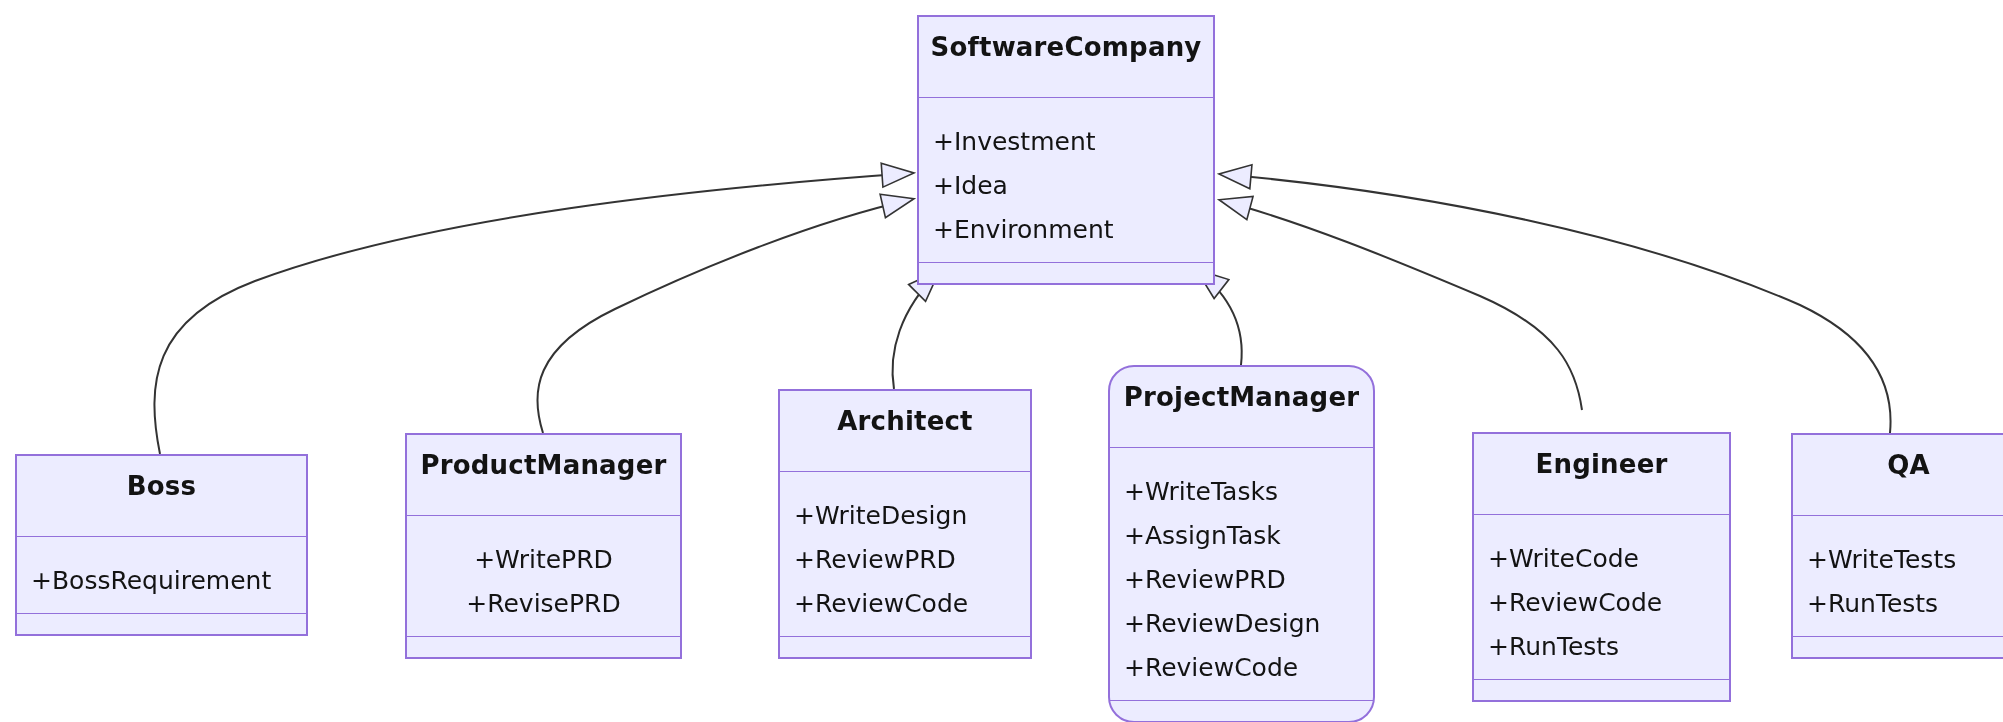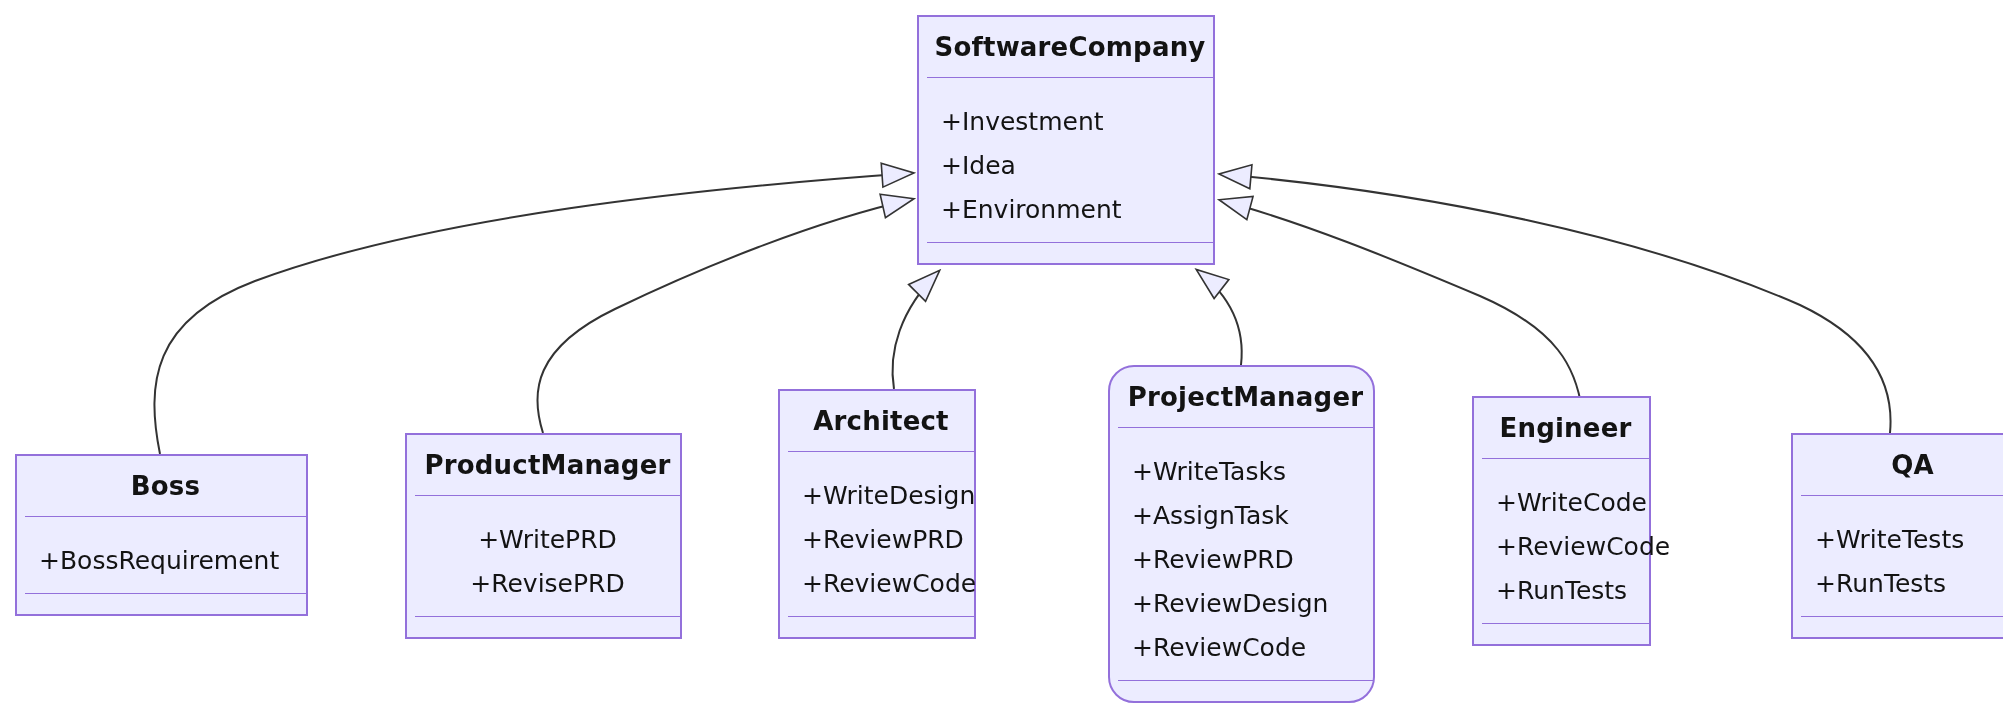--- a/index.html
+++ b/index.html
@@ -20,34 +20,34 @@
   .edge{
     fill:none;
     stroke:var(--edge-color,#333333);
     stroke-width:2;
   }
   .class-box{
     position:absolute;
     background:var(--node-fill,#ECECFF);
     border:2px solid var(--node-border,#9370DB);
     box-sizing:border-box;
-    padding-left:8px;
   }
   .class-title{
     height:60px;
     display:flex;
     align-items:center;
     justify-content:center;
     font-weight:bold;
     font-size:26px;
     letter-spacing:0.2px;
   }
   .class-members{
     border-top:1.5px solid var(--node-border,#9370DB);
     padding:22px 14px 10px 14px;
+    margin-top:20px;
   }
   .member{
     height:44px;
     line-height:44px;
     font-size:25px;
     white-space:nowrap;
   }
   .class-footer{
     border-top:1.5px solid var(--node-border,#9370DB);
     height:20px;
@@ -92,21 +92,21 @@
 
   <div class="class-box" style="left:405px;top:433px;width:277px;text-align:center;">
     <div class="class-title">ProductManager</div>
     <div class="class-members">
       <div class="member">+WritePRD</div>
       <div class="member">+RevisePRD</div>
     </div>
     <div class="class-footer"></div>
   </div>
 
-  <div class="class-box" style="left:778px;top:389px;width:198px;">
+  <div class="class-box" style="left:778px;top:389px;width:254px;">
     <div class="class-title">Architect</div>
     <div class="class-members">
       <div class="member">+WriteDesign</div>
       <div class="member">+ReviewPRD</div>
       <div class="member">+ReviewCode</div>
     </div>
     <div class="class-footer"></div>
   </div>
 
   <div class="class-box" style="left:1108px;top:365px;width:267px;border-radius:26px;">
@@ -114,21 +114,21 @@
     <div class="class-members">
       <div class="member">+WriteTasks</div>
       <div class="member">+AssignTask</div>
       <div class="member">+ReviewPRD</div>
       <div class="member">+ReviewDesign</div>
       <div class="member">+ReviewCode</div>
     </div>
     <div class="class-footer"></div>
   </div>
 
-  <div class="class-box" style="left:1472px;top:396px;width:179px;">
+  <div class="class-box" style="left:1472px;top:432px;width:259px;">
     <div class="class-title">Engineer</div>
     <div class="class-members">
       <div class="member">+WriteCode</div>
       <div class="member">+ReviewCode</div>
       <div class="member">+RunTests</div>
     </div>
     <div class="class-footer"></div>
   </div>
 
   <div class="class-box" style="left:1791px;top:433px;width:235px;">

